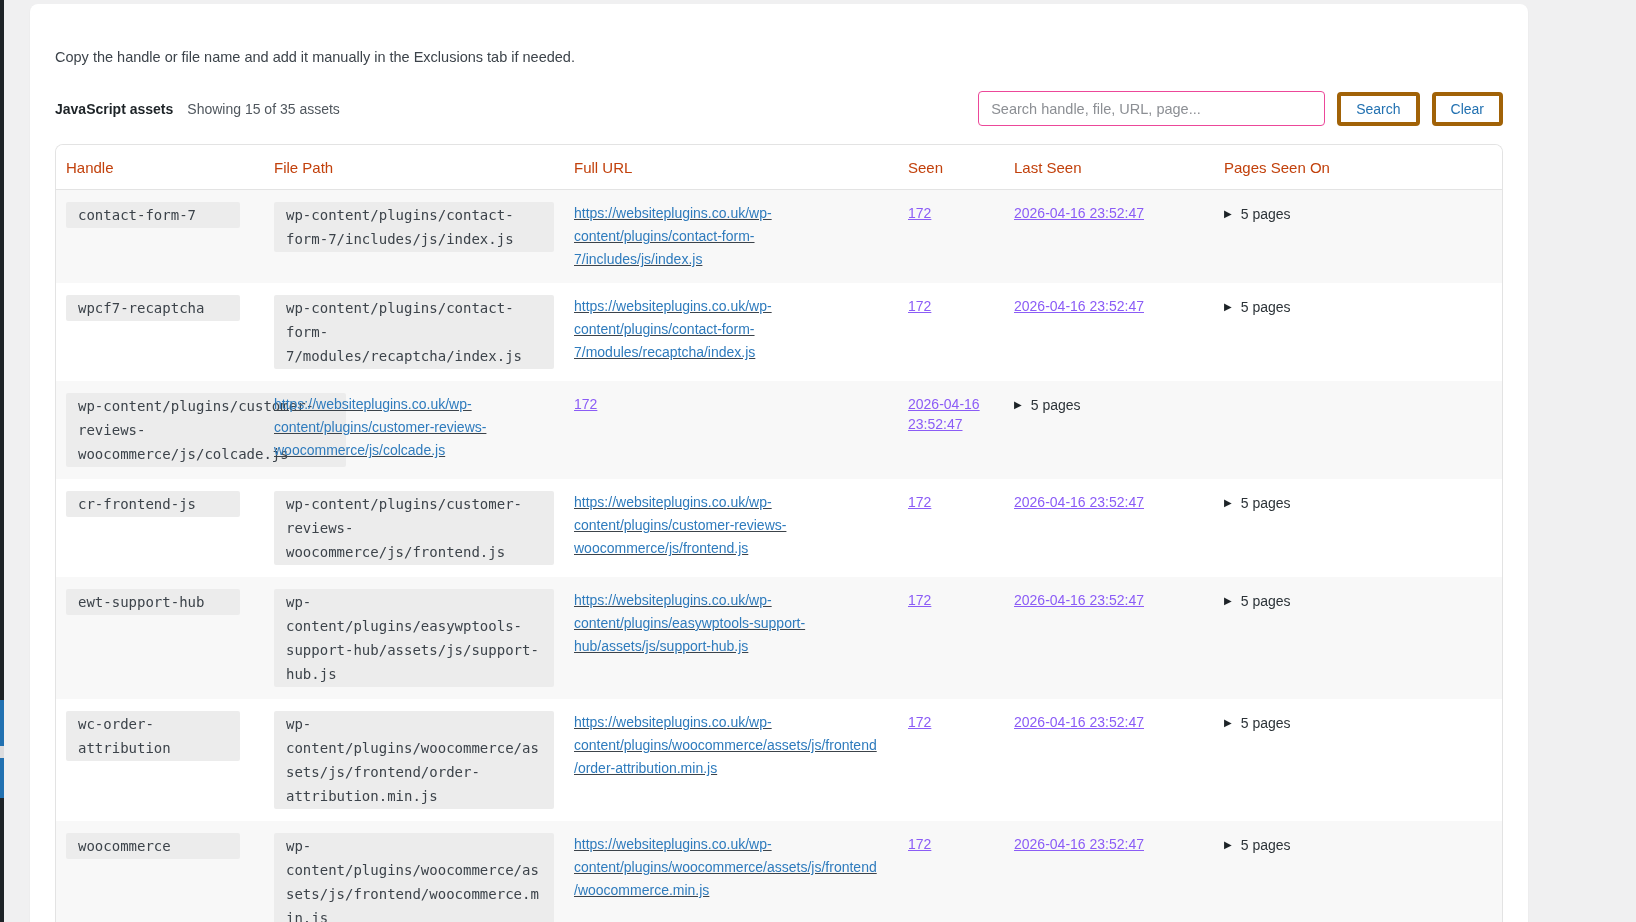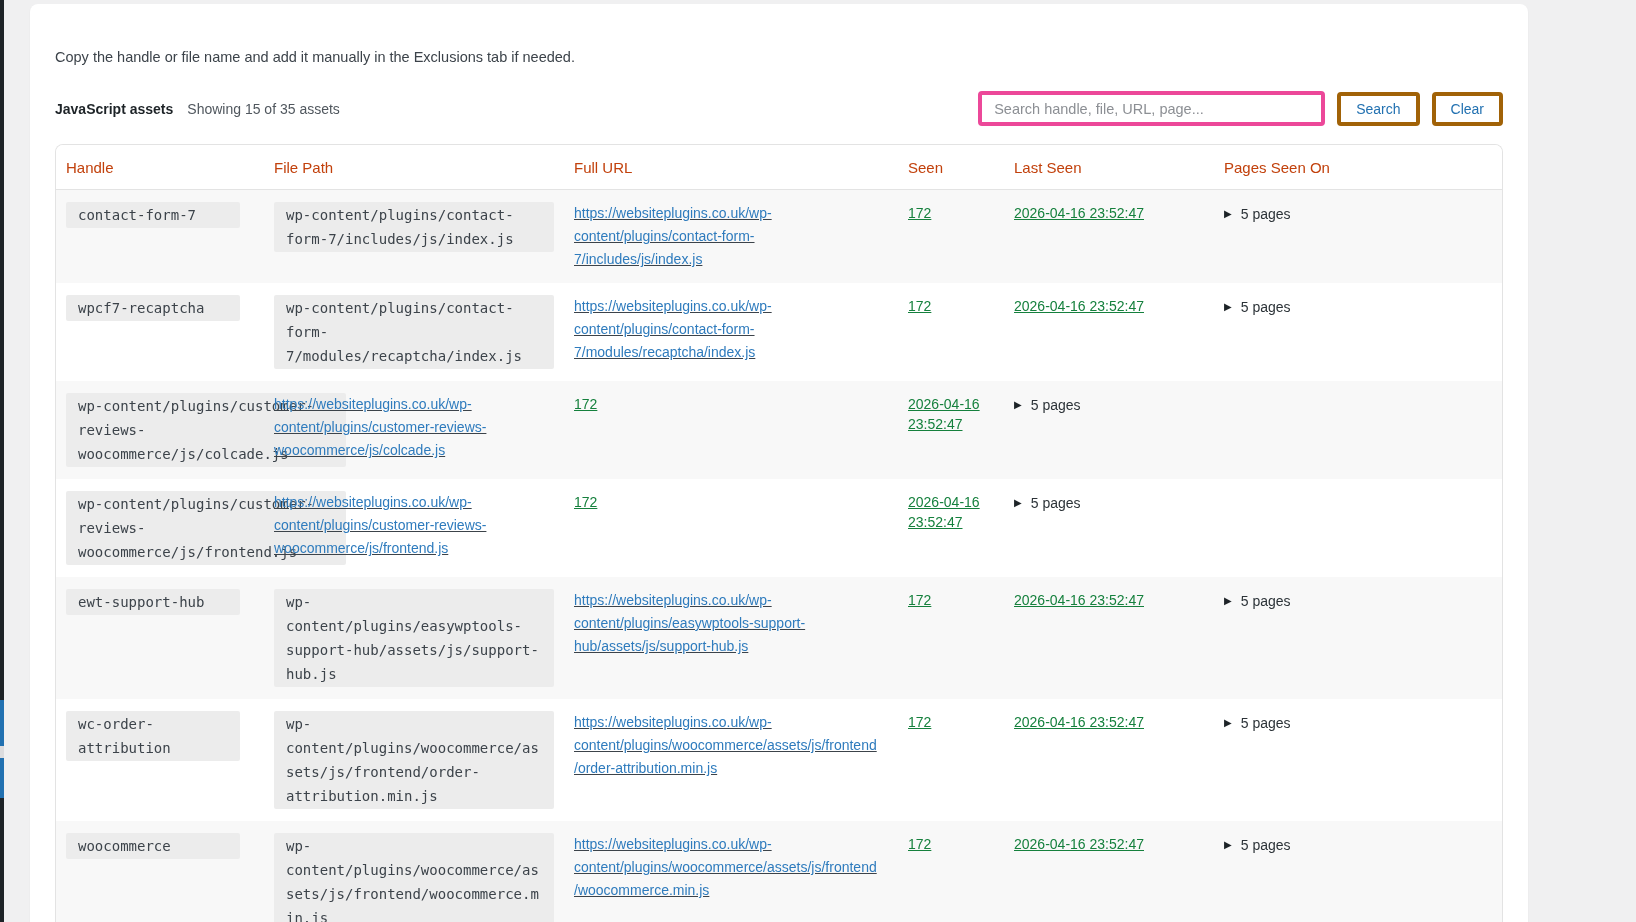--- a/index.html
+++ b/index.html
@@ -27,21 +27,21 @@
   }
   .page-title { font-size: 18px; font-weight: 700; color: #1d2327; letter-spacing: .2px; }
   .page-desc  { margin-top: 24px; font-size: 14.5px; color: #3c434a; }
 
   .toolbar { margin-top: 26px; display: flex; align-items: center; }
   .assets-label { font-size: 14px; font-weight: 700; color: #1d2327; }
   .assets-count { font-size: 14px; color: #50575e; margin-left: 14px; }
   .toolbar-right { margin-left: auto; display: flex; align-items: center; gap: 12px; }
   .search-input {
     width: 347px; height: 35px;
-    border: 4px solid #ec4899; border-radius: 4px;
+    border: 1px solid #ec4899; border-radius: 4px;
     padding: 0 12px; font-size: 14.5px; color: #2c3338;
     font-family: "Liberation Sans", sans-serif;
     background: #fff; outline: none;
   }
   .search-input::placeholder { color: #8c8f94; }
   .btn {
     height: 34px; padding: 0 15px;
     background: #ffffff; color: #2271b1;
     border: 4px solid #a16207; border-radius: 4px;
     font-size: 14px; font-family: "Liberation Sans", sans-serif;
@@ -84,21 +84,21 @@
   .badge-path   { width: 280px; }
 
   .td-url { padding-right: 18px; }
   .url {
     display: block;
     width: 306px;
     color: #2e7bbd; text-decoration: none;
     font-size: 14px; line-height: 23px;
     overflow-wrap: break-word;
   }
-  .td-seen, .td-last { color: #15803d; padding-top: 13px; }
+  .td-seen, .td-last { color: #8b5cf6; padding-top: 13px; }
   .pages-toggle { display: inline-flex; align-items: center; gap: 9px; cursor: pointer; padding-top: 1px; }
   .tri { font-size: 10px; color: #1d2327; line-height: 18px; }
   .pages-text { font-size: 14px; color: #2c3338; }
 </style>
 </head>
 <body>
 
 <div class="admin-edge">
   <div class="seg-blue1"></div>
   <div class="seg-gap"></div>
@@ -180,20 +180,23 @@
     <div class="td">
       <span class="pages-toggle">
         <span class="tri">▶</span>
         <span class="pages-text">5 pages</span>
       </span>
     </div>
   </div>
 
   <div class="tr">
     <div class="td">
+      <span class="badge badge-handle">cr-frontend-js</span>
+    </div>
+    <div class="td">
       <span class="badge badge-path">wp-content/plugins/customer-reviews-woocommerce/js/frontend.js</span>
     </div>
     <div class="td td-url">
       <a class="url" href="#">https://websiteplugins.co.uk/wp-content/plugins/customer-reviews-woocommerce/js/frontend.js</a>
     </div>
     <div class="td td-seen">172</div>
     <div class="td td-last">2026-04-16 23:52:47</div>
     <div class="td">
       <span class="pages-toggle">
         <span class="tri">▶</span>

